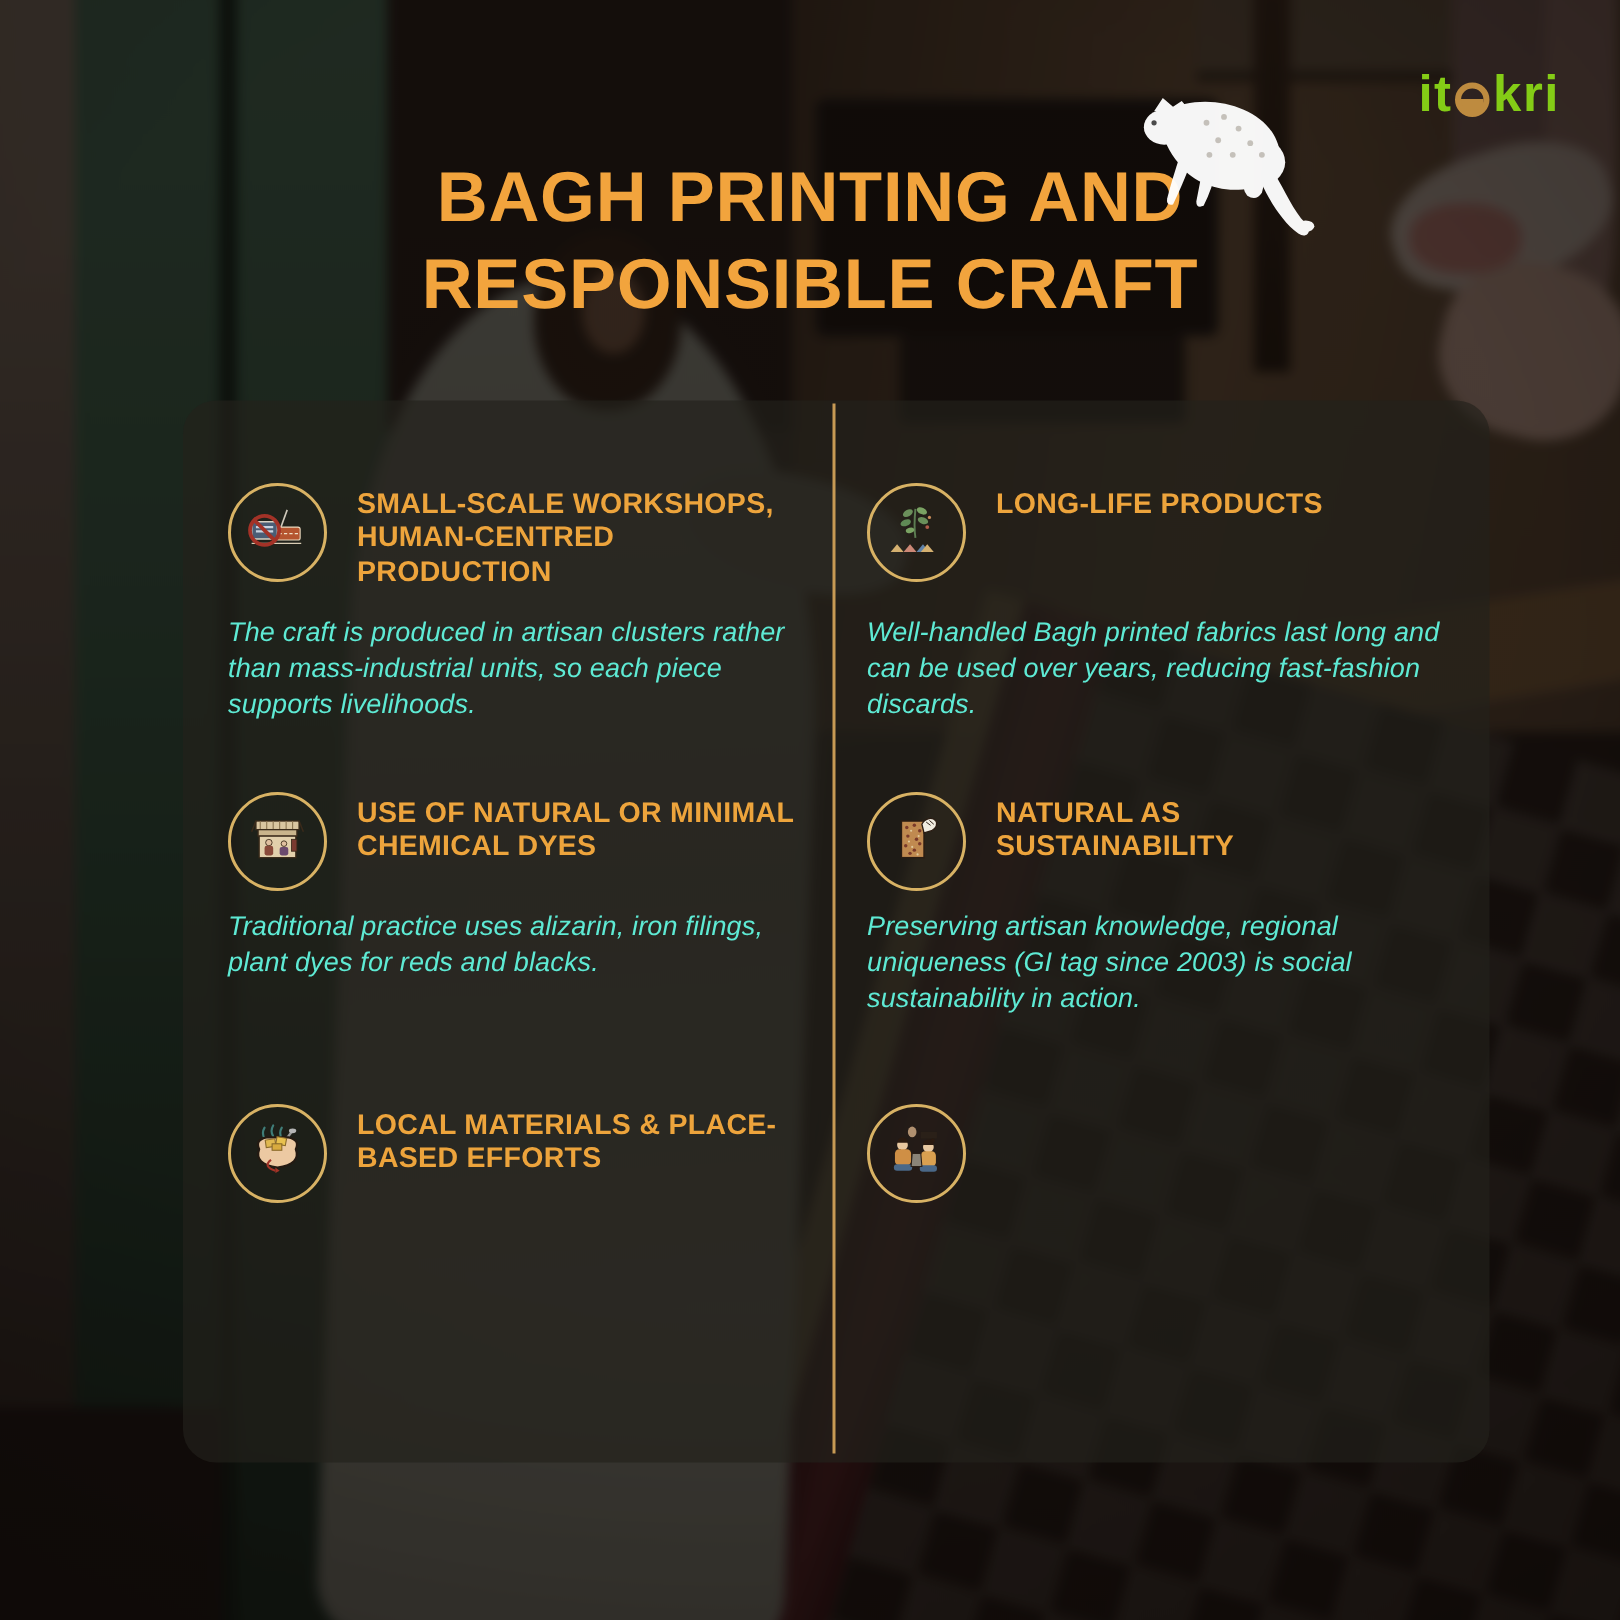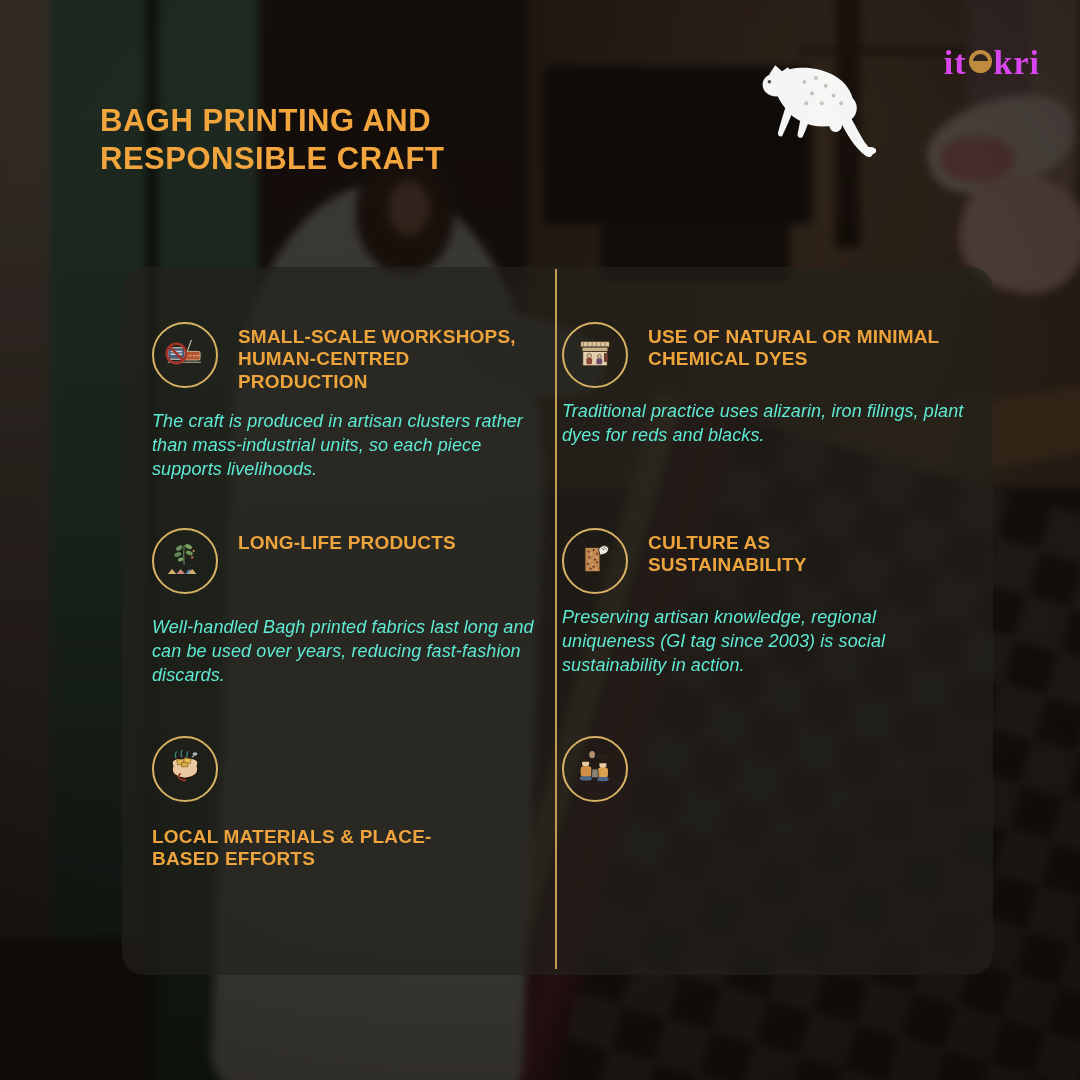--- a/index.html
+++ b/index.html
@@ -40,40 +40,40 @@
   .bg-arm{left:468px;top:330px;width:150px;height:74px;background:#5d5c52;border-radius:45%;transform:rotate(14deg);}
   .bg-head{left:368px;top:166px;width:98px;height:120px;background:#241910;border-radius:48% 52% 50% 50%;}
   .bg-face{left:400px;top:192px;width:42px;height:56px;background:#5d4430;border-radius:50%;opacity:.85;}
   .bg-floor-bl{left:0;top:950px;width:160px;height:154px;background:#181210;}
   .bg-vignette{inset:0;background:
       radial-gradient(120% 95% at 45% 40%, transparent 42%, rgba(8,5,3,0.55) 100%),
       linear-gradient(rgba(10,7,4,0.22), rgba(10,7,4,0.30));}
   .tint{position:absolute;inset:0;background:rgba(12,8,5,0.30);}
 
   
-  .logo{position:absolute;top:44px;right:40px;z-index:7;color:#d946ef;font-weight:bold;
-        font-size:34px;letter-spacing:1px;display:flex;gap:1px;font-family:Liberation Serif, serif;}
+  .logo{position:absolute;top:44px;right:40px;z-index:7;color:#84cc16;font-weight:bold;
+        font-size:34px;letter-spacing:1px;display:flex;align-items:center;gap:1px;}
   .logo-o{display:inline-block;width:23px;height:23px;border:4px solid #be8b3f;border-radius:50%;
           box-sizing:border-box;background:linear-gradient(transparent 46%,#be8b3f 46%);margin:6px 1px 0;}
 
   
-  .title{position:absolute;left:100px;right:100px;top:102px;z-index:5;margin:0;text-align:left;
-         color:#f2a43d;font-size:31px;line-height:1.24;font-weight:bold;letter-spacing:.5px;
+  .title{position:absolute;left:100px;right:100px;top:102px;z-index:5;margin:0;text-align:center;
+         color:#f2a43d;font-size:47px;line-height:1.24;font-weight:bold;letter-spacing:.5px;
          white-space:pre-line;}
   .tiger{position:absolute;left:748px;top:52px;width:136px;height:118px;z-index:6;}
 
   
   .panel{position:absolute;left:122px;top:267px;width:871px;height:708px;z-index:4;
          background:rgba(35,33,28,0.66);border-radius:22px;}
   .divider{position:absolute;left:433px;top:2px;bottom:6px;width:2px;background:#c79a54;}
   .grid{position:absolute;inset:0;padding:55px 20px 0 30px;display:grid;
-        grid-template-columns:390px 1fr;column-gap:20px;grid-template-rows:206px 208px auto;}
+        grid-template-columns:390px 1fr;column-gap:36px;grid-template-rows:206px 208px auto;}
   .cell-head{display:flex;gap:20px;height:88px;align-items:flex-start;}
   .row2 .cell-head{height:78px;}
-  .row3 .cell-head{height:97px;flex-direction:column;}
+  .row3 .cell-head{height:97px;}
   .icon-wrap{width:66px;height:66px;border:2px solid #d8b264;border-radius:50%;box-sizing:border-box;
              display:flex;align-items:center;justify-content:center;flex:none;}
   .icon-wrap svg{width:46px;height:46px;}
   .cell h3{margin:4px 0 0;color:#eda43c;font-size:19px;line-height:1.18;letter-spacing:.2px;
            white-space:pre-line;font-weight:bold;}
   .cell p{margin:0;color:#5eead4;font-size:18px;line-height:1.32;max-width:402px;letter-spacing:.1px;font-style:italic;}
 </style>
 </head>
 <body>
 
@@ -161,42 +161,20 @@
               <line x1="10.5" y1="20.5" x2="29.5" y2="39.5" stroke="#a33227" stroke-width="3.5"></line>
             </svg>
           </div>
           <h3>SMALL-SCALE WORKSHOPS,
 HUMAN-CENTRED
 PRODUCTION</h3>
         </div>
         <p>The craft is produced in artisan clusters rather than mass-industrial units, so each piece supports livelihoods.</p>
       </div>
 
-      <div class="cell row2 col-left">
-        <div class="cell-head">
-          <div class="icon-wrap">
-            <svg viewBox="0 0 64 64">
-              <rect x="12" y="13" width="40" height="8" fill="#d9c5a0" stroke="#3a2a1a" stroke-width="1.2"></rect>
-              <path d="M16 13 v8 M22 13 v8 M28 13 v8 M34 13 v8 M40 13 v8 M46 13 v8" stroke="#8a7350" stroke-width="1"></path>
-              <path d="M8 23 L12 13 M56 23 L52 13" stroke="#3a2a1a" stroke-width="1.4"></path>
-              <rect x="14" y="21" width="36" height="6" fill="#c9b48c" stroke="#3a2a1a" stroke-width="1.2"></rect>
-              <rect x="15" y="27" width="34" height="20" fill="#e2d0ac" stroke="#3a2a1a" stroke-width="1.2"></rect>
-              <circle cx="24" cy="33" r="3" fill="#e0c0a0" stroke="#3a2a1a" stroke-width=".8"></circle>
-              <rect x="20" y="36" width="8" height="9" rx="2" fill="#8a4a3a"></rect>
-              <circle cx="38" cy="34" r="2.6" fill="#e0c0a0" stroke="#3a2a1a" stroke-width=".8"></circle>
-              <rect x="34" y="37" width="8" height="8" rx="2" fill="#6b4a6e"></rect>
-              <rect x="45" y="30" width="5" height="11" fill="#7a3a30" stroke="#3a2a1a" stroke-width=".8"></rect>
-            </svg>
-          </div>
-          <h3>USE OF NATURAL OR MINIMAL
-CHEMICAL DYES</h3>
-        </div>
-        <p>Traditional practice uses alizarin, iron filings, plant dyes for reds and blacks.</p>
-      </div>
-
       <div class="cell row1 col-right">
         <div class="cell-head">
           <div class="icon-wrap">
             <svg viewBox="0 0 64 64">
               <path d="M31 10 C 30 20 30 30 31 37" stroke="#5c7d52" stroke-width="1.8" fill="none"></path>
               <ellipse cx="24" cy="14" rx="5" ry="3" fill="#6a8f5a" transform="rotate(-30 24 14)"></ellipse>
               <ellipse cx="37" cy="12" rx="5" ry="3" fill="#7aa363" transform="rotate(25 37 12)"></ellipse>
               <ellipse cx="22" cy="23" rx="5" ry="3" fill="#5f8a55" transform="rotate(-20 22 23)"></ellipse>
               <ellipse cx="38" cy="21" rx="5" ry="3" fill="#6a8f5a" transform="rotate(20 38 21)"></ellipse>
               <ellipse cx="26" cy="30" rx="4" ry="2.5" fill="#7aa363" transform="rotate(-15 26 30)"></ellipse>
@@ -204,20 +182,42 @@
               <circle cx="44" cy="18" r="1.5" fill="#c98d5a"></circle>
               <path d="M20 50 l6 -7 6 7 z" fill="#cc8876"></path>
               <path d="M32 50 l6 -7 6 7 z" fill="#5f82a8"></path>
               <path d="M44 50 l6 -7 6 7 z" fill="#d4b070" transform="translate(-36 0) translate(28 0)"></path>
               <path d="M8 50 l6 -7 6 7 z" fill="#d4b070" transform="translate(0 0)"></path>
             </svg>
           </div>
           <h3>LONG-LIFE PRODUCTS</h3>
         </div>
         <p>Well-handled Bagh printed fabrics last long and can be used over years, reducing fast-fashion discards.</p>
+      </div>
+
+      <div class="cell row2 col-left">
+        <div class="cell-head">
+          <div class="icon-wrap">
+            <svg viewBox="0 0 64 64">
+              <rect x="12" y="13" width="40" height="8" fill="#d9c5a0" stroke="#3a2a1a" stroke-width="1.2"></rect>
+              <path d="M16 13 v8 M22 13 v8 M28 13 v8 M34 13 v8 M40 13 v8 M46 13 v8" stroke="#8a7350" stroke-width="1"></path>
+              <path d="M8 23 L12 13 M56 23 L52 13" stroke="#3a2a1a" stroke-width="1.4"></path>
+              <rect x="14" y="21" width="36" height="6" fill="#c9b48c" stroke="#3a2a1a" stroke-width="1.2"></rect>
+              <rect x="15" y="27" width="34" height="20" fill="#e2d0ac" stroke="#3a2a1a" stroke-width="1.2"></rect>
+              <circle cx="24" cy="33" r="3" fill="#e0c0a0" stroke="#3a2a1a" stroke-width=".8"></circle>
+              <rect x="20" y="36" width="8" height="9" rx="2" fill="#8a4a3a"></rect>
+              <circle cx="38" cy="34" r="2.6" fill="#e0c0a0" stroke="#3a2a1a" stroke-width=".8"></circle>
+              <rect x="34" y="37" width="8" height="8" rx="2" fill="#6b4a6e"></rect>
+              <rect x="45" y="30" width="5" height="11" fill="#7a3a30" stroke="#3a2a1a" stroke-width=".8"></rect>
+            </svg>
+          </div>
+          <h3>USE OF NATURAL OR MINIMAL
+CHEMICAL DYES</h3>
+        </div>
+        <p>Traditional practice uses alizarin, iron filings, plant dyes for reds and blacks.</p>
       </div>
 
       <div class="cell row2 col-right">
         <div class="cell-head">
           <div class="icon-wrap">
             <svg viewBox="0 0 64 64">
               <rect x="18" y="13" width="21" height="34" fill="#c08a50" stroke="#2a1c12" stroke-width="1.4"></rect>
               <g fill="#7a3a2a">
                 <circle cx="23" cy="19" r="1.6"></circle>
                   <circle cx="30" cy="17" r="1.6"></circle>
@@ -233,21 +233,21 @@
                 <circle cx="27" cy="22" r="1"></circle>
                   <circle cx="34" cy="27" r="1"></circle>
                   <circle cx="25" cy="32" r="1"></circle>
                 <circle cx="33" cy="44" r="1"></circle>
                   <circle cx="28" cy="37" r="1"></circle>
               </g>
               <path d="M37 16 c3 -6 10 -7 13 -3 c2 3 0 7 -4 9 l-7 2 z" fill="#f0ece0" stroke="#2a1c12" stroke-width="1.2"></path>
               <path d="M41 14 l4 3 M44 12.5 l4 3.5" stroke="#2a1c12" stroke-width=".9" fill="none"></path>
             </svg>
           </div>
-          <h3>CULTURE AS
+          <h3>NATURAL AS
 SUSTAINABILITY</h3>
         </div>
         <p>Preserving artisan knowledge, regional uniqueness (GI tag since 2003) is social sustainability in action.</p>
       </div>
 
       <div class="cell row3 col-left">
         <div class="cell-head">
           <div class="icon-wrap">
             <svg viewBox="0 0 64 64">
               <path d="M20 8 q-3 5 0 10 M28 6 q-3 5 0 10 M36 8 q-3 5 0 10" stroke="#3f7d78" stroke-width="2" fill="none" stroke-linecap="round"></path>

